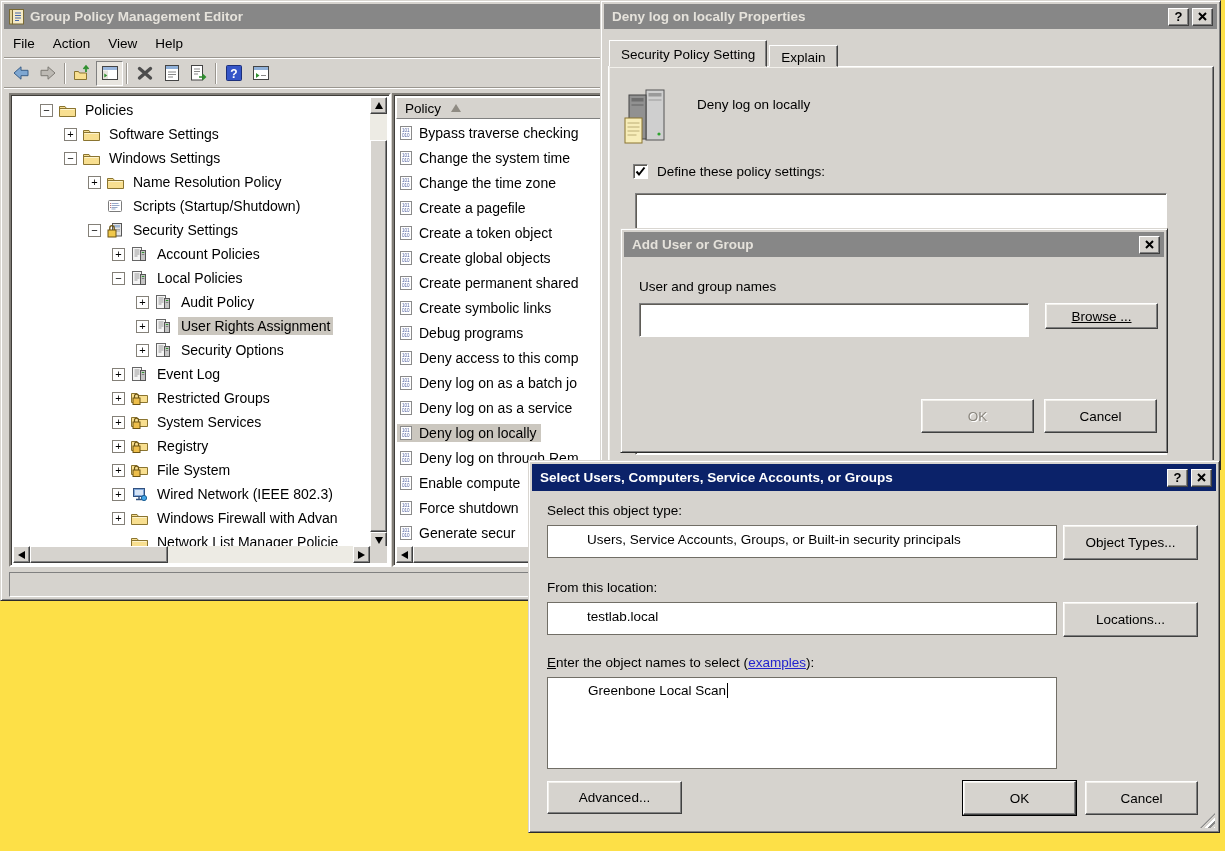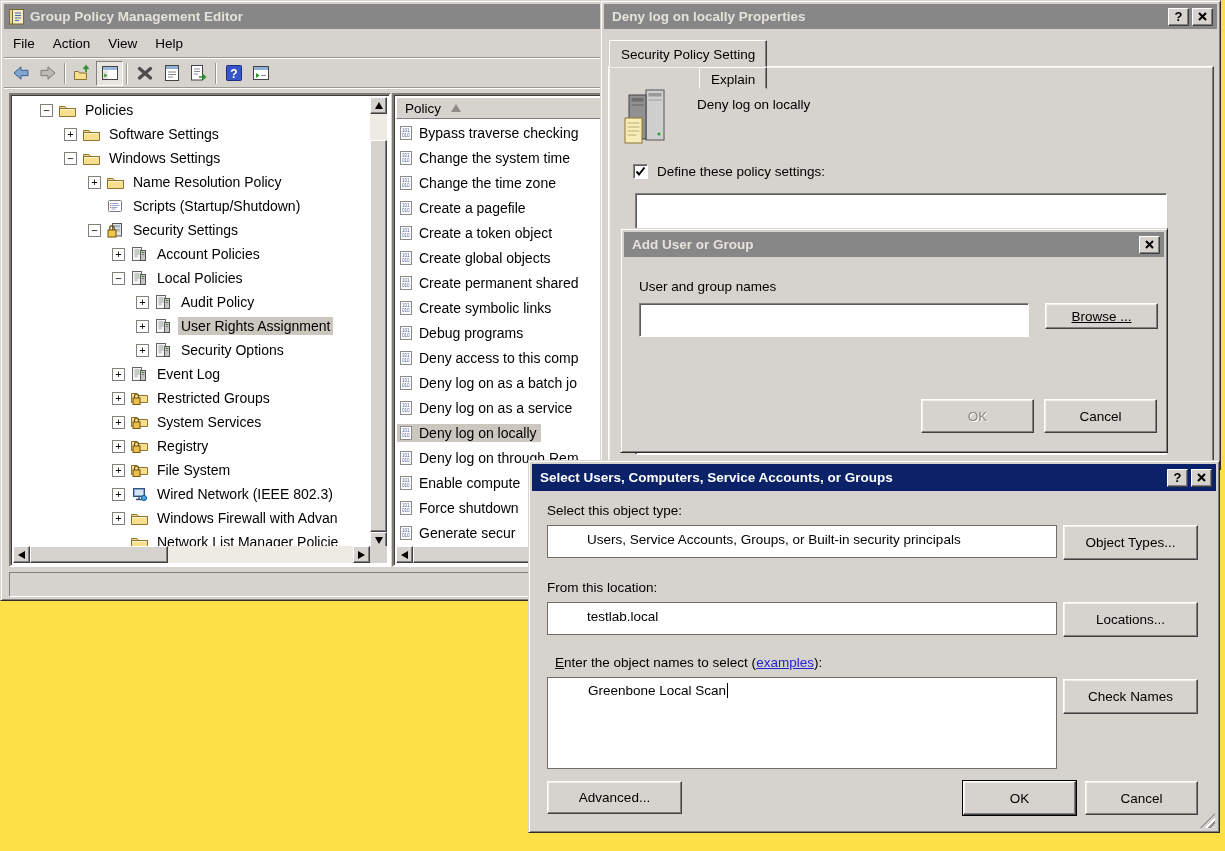--- a/index.html
+++ b/index.html
@@ -70,21 +70,21 @@
   .tri{width:0;height:0;}
   .tri.up{border-left:4px solid transparent;border-right:4px solid transparent;border-bottom:7px solid #000;}
   .tri.down{border-left:4px solid transparent;border-right:4px solid transparent;border-top:7px solid #000;}
   .tri.left{border-top:4px solid transparent;border-bottom:4px solid transparent;border-right:7px solid #000;}
   .tri.right{border-top:4px solid transparent;border-bottom:4px solid transparent;border-left:7px solid #000;}
 
   .statusbar{position:absolute;left:8px;top:571px;width:594px;height:25px;background:#D6D3CE;
     border:1px solid;border-color:#808080 #fff #fff #808080;}
 
   
-  .tabstrip{position:absolute;left:8px;top:39px;display:flex;align-items:flex-end;height:27px;flex-direction:column;}
+  .tabstrip{position:absolute;left:8px;top:39px;display:flex;align-items:flex-end;height:27px;}
   .tab{background:#D6D3CE;border:1px solid;border-color:#FFFFFF #404040 transparent #FFFFFF;
     box-shadow:inset -1px 0 0 #808080;padding:4px 11px;font-size:13.5px;position:relative;}
   .tab.active{height:27px;z-index:3;padding-top:6px;}
   .tab.inactive{height:22px;margin-left:2px;z-index:1;}
   .tabpage{position:absolute;left:7px;top:65px;border:1px solid;border-color:#FFFFFF #404040 #404040 #FFFFFF;
     box-shadow:inset -1px -1px 0 #808080, inset 1px 1px 0 #F2F0EB;background:#D6D3CE;}
 
   .lbl{position:absolute;font-size:13.5px;color:#000;white-space:nowrap;}
   .checkbox{position:absolute;width:15px;height:15px;background:#fff;border:1px solid;
     border-color:#808080 #fff #fff #808080;box-shadow:inset 1px 1px 0 #5f5c56;
@@ -744,27 +744,26 @@
       <span class="fieldtext" style="padding:6px 6px;">Users, Service Accounts, Groups, or Built-in security principals</span>
     </div>
     <div class="btn" style="left:534px;top:64px;width:135px;height:35px;">Object Types...</div>
 
     <div class="lbl" style="left:18px;top:119px;">From this location:</div>
     <div class="flatfield" style="position:absolute;left:18px;top:141px;width:510px;height:33px;">
       <span class="fieldtext" style="padding:6px 6px;">testlab.local</span>
     </div>
     <div class="btn" style="left:534px;top:141px;width:135px;height:35px;">Locations...</div>
 
-    <div class="lbl" style="left:18px;top:194px;margin-left:8px;">
+    <div class="lbl" style="left:18px;top:194px;">
       <span style="text-decoration:underline;">E</span><span>nter the object names to select (</span><span class="link">examples</span><span>):</span>
     </div>
     <div class="flatfield" style="position:absolute;left:18px;top:216px;width:510px;height:92px;">
       <span class="fieldtext" style="padding:5px 7px;"><span>Greenbone Local Scan</span><span class="caret"></span></span>
     </div>
-    <div class="btn" style="left:534px;top:218px;width:135px;height:35px;">Check Names</div>
 
     <div class="btn" style="left:18px;top:320px;width:135px;height:33px;">Advanced...</div>
     <div class="btn btn-default" style="left:434px;top:320px;width:113px;height:34px;">OK</div>
     <div class="btn" style="left:556px;top:320px;width:113px;height:34px;">Cancel</div>
     <div class="grip"></div>
   </div>
 
 </div>
 
 </body></html>

